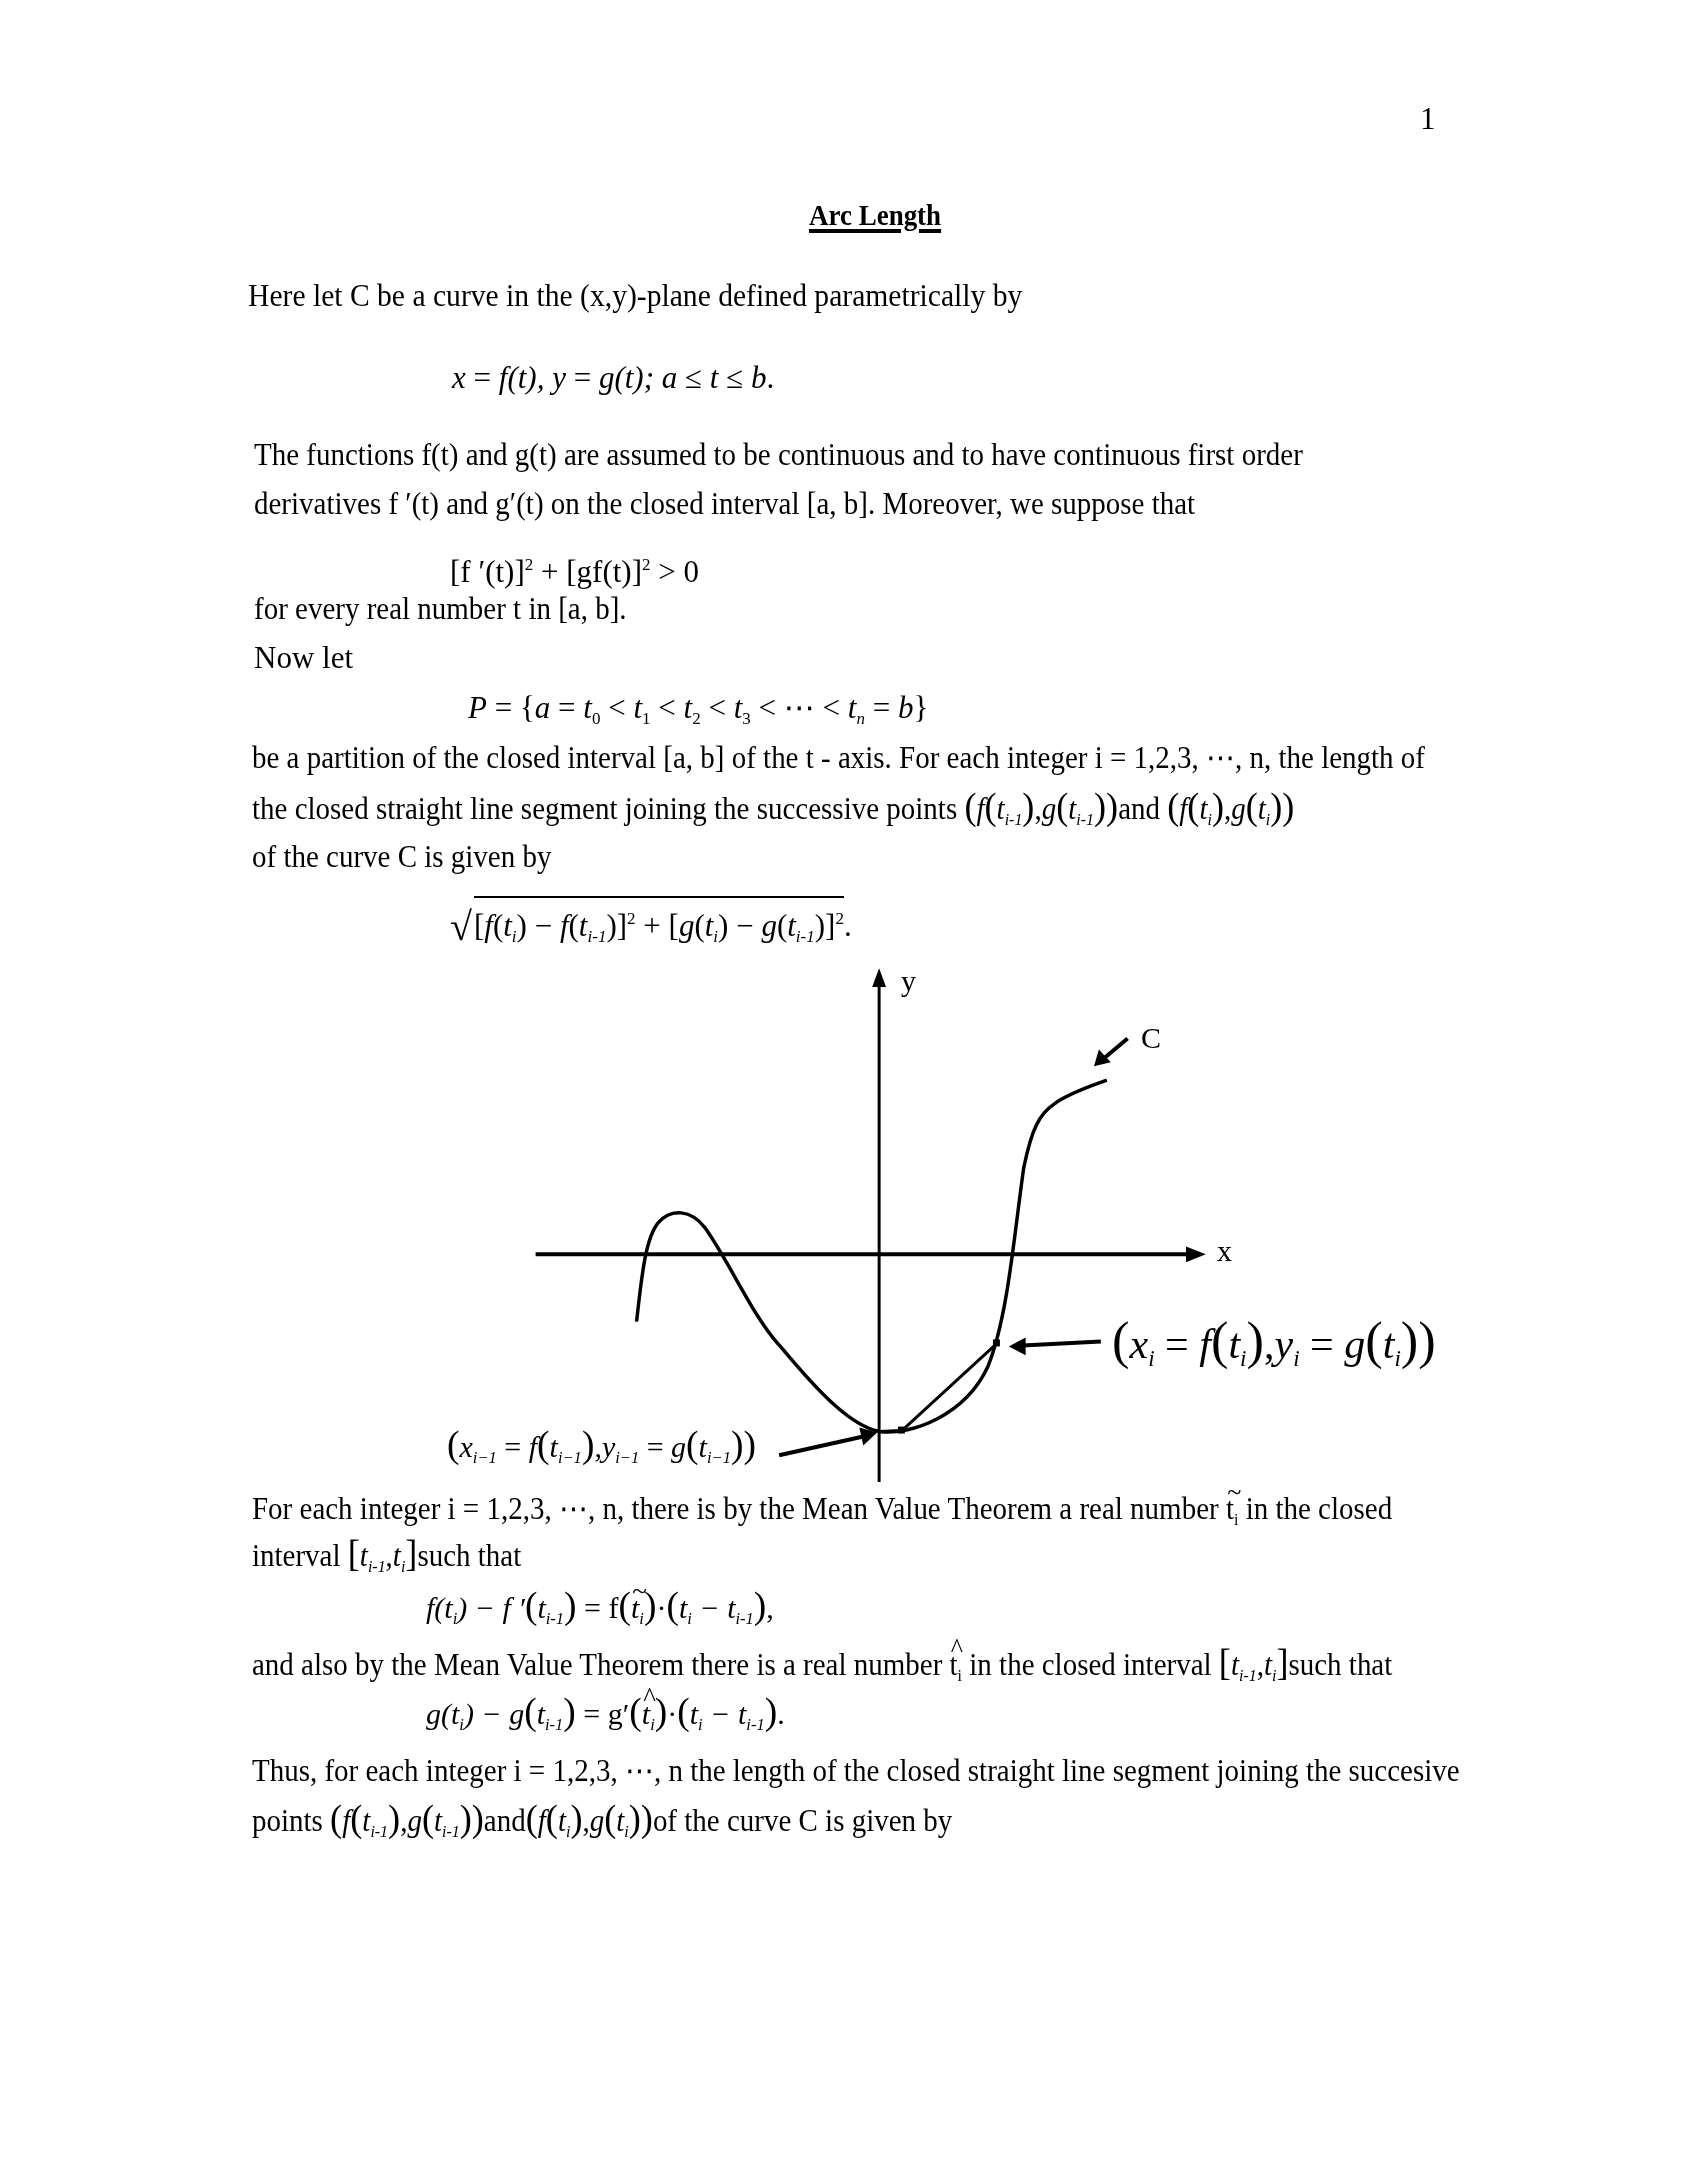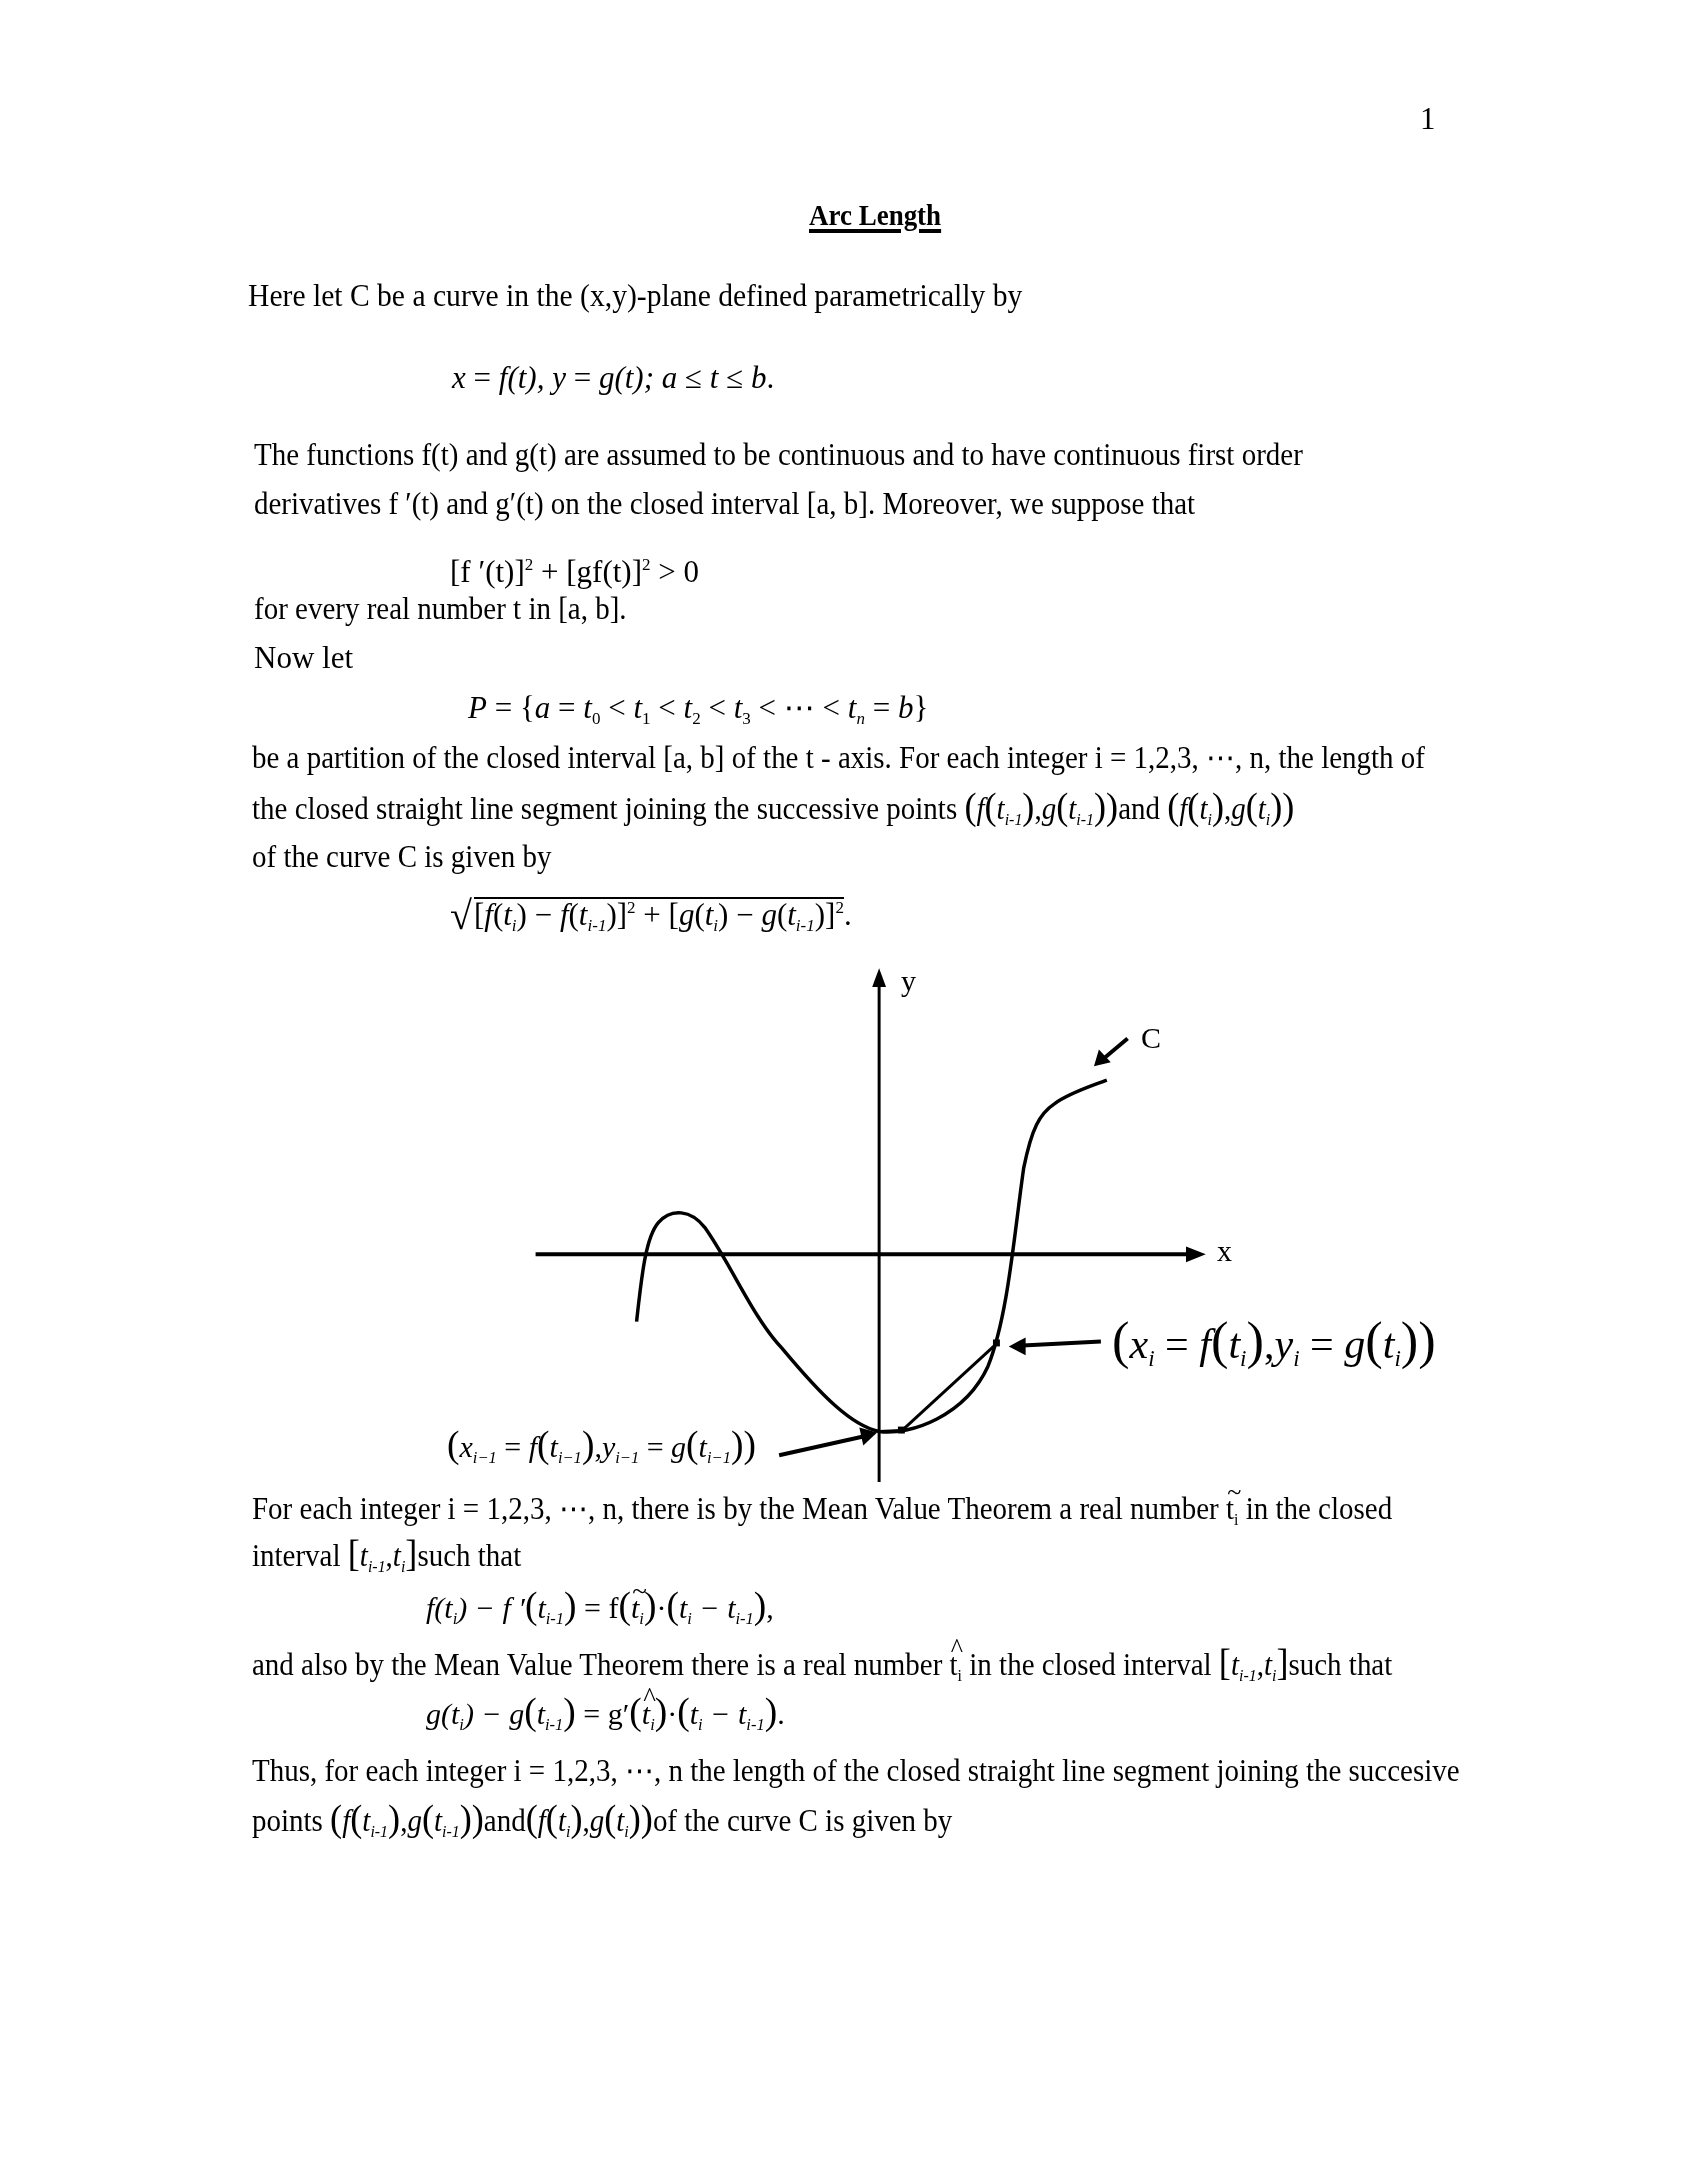--- a/index.html
+++ b/index.html
@@ -9,21 +9,21 @@
           transform-origin: left bottom; }
   .math { font-style: italic; }
   .up { font-style: normal; }
   sub { font-size: 0.55em; vertical-align: -0.35em; line-height: 0; }
   sup { font-size: 0.55em; vertical-align: 0.7em; line-height: 0; }
   .big { font-size: 1.25em; font-style: normal; line-height: 0; }
   #page-number { position: absolute; left: 1420px; top: 103px; font-size: 31px; line-height: 1; }
   #title { position: absolute; left: 809px; top: 201px; font-size: 29px; font-weight: bold;
            line-height: 1; text-decoration: underline; text-decoration-thickness: 4px;
            text-underline-offset: 4px; transform: scaleX(0.93); transform-origin: left top; }
-  .sqrt-body { display: inline-block; border-top: 2px solid #000; padding-top: 0; margin-left: 2px; }
+  .sqrt-body { display: inline-block; border-top: 2px solid #000; padding-top: 12px; margin-left: 2px; }
   .tilde-hat { position: relative; display: inline-block; }
   .tilde-hat .acc { position: absolute; left: 0.05em; top: -0.55em; font-style: normal; font-size: 0.9em; }
   svg#diagram { position: absolute; left: 0; top: 0; }
   .diag-label { position: absolute; white-space: nowrap; font-size: 31px; line-height: 1; }
 </style>
 </head>
 <body>
 
 <div id="page-number">1</div>
 <div id="title">Arc Length</div>

